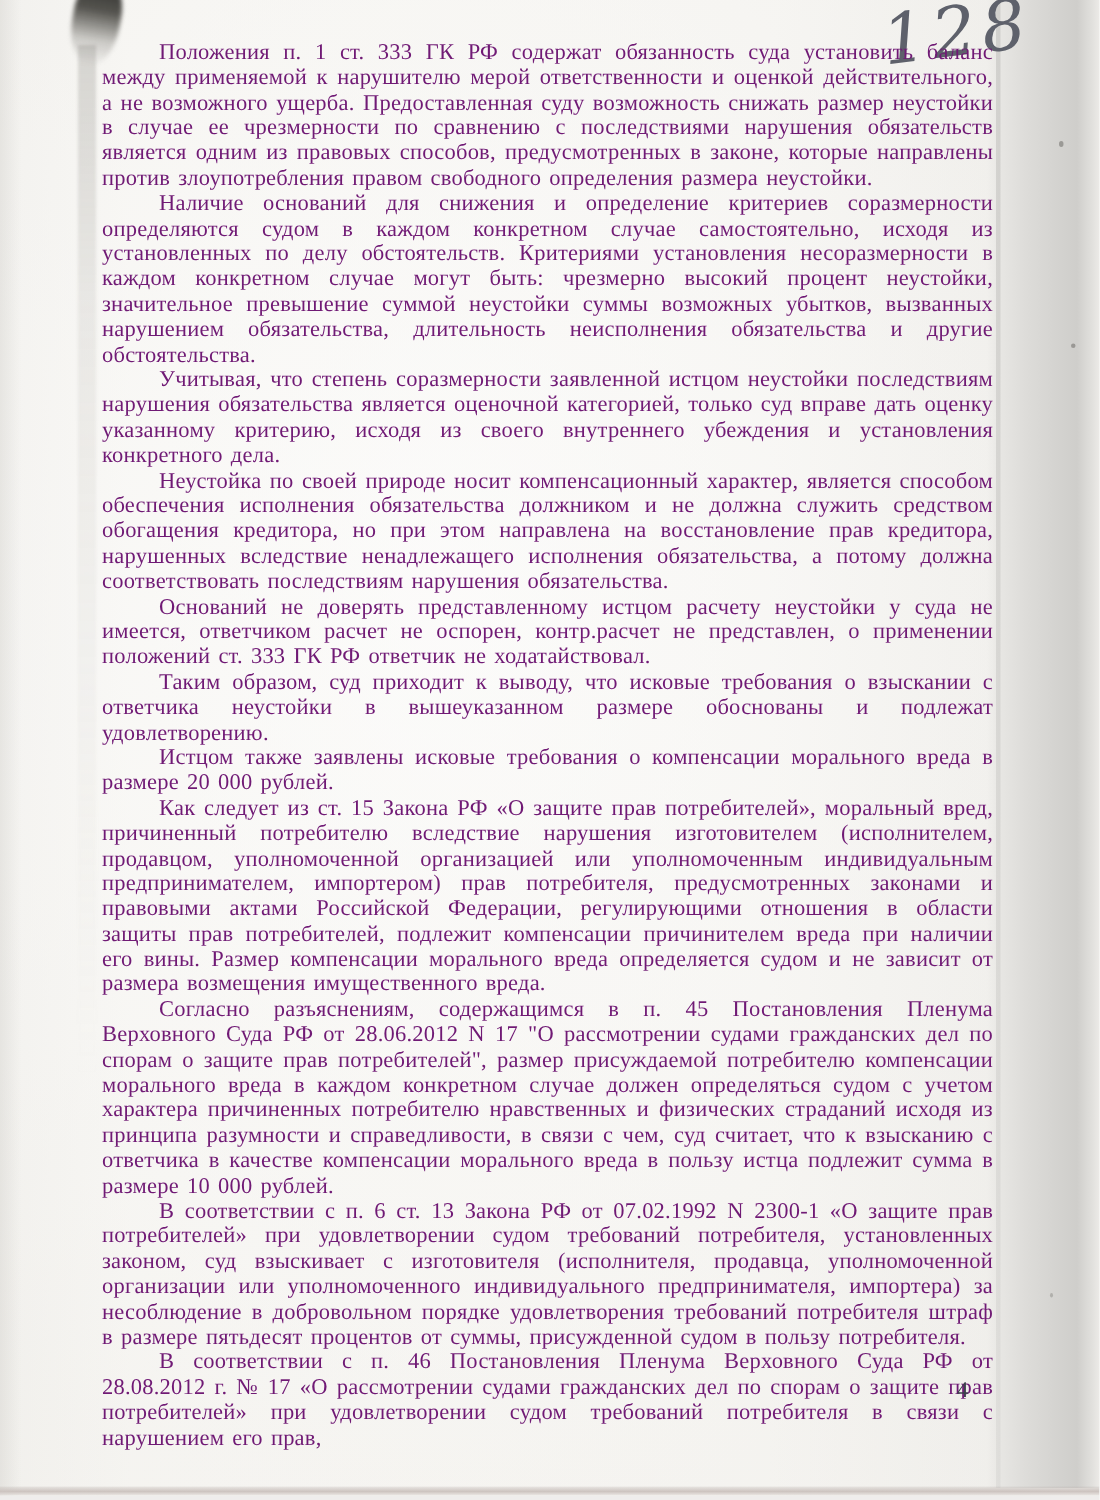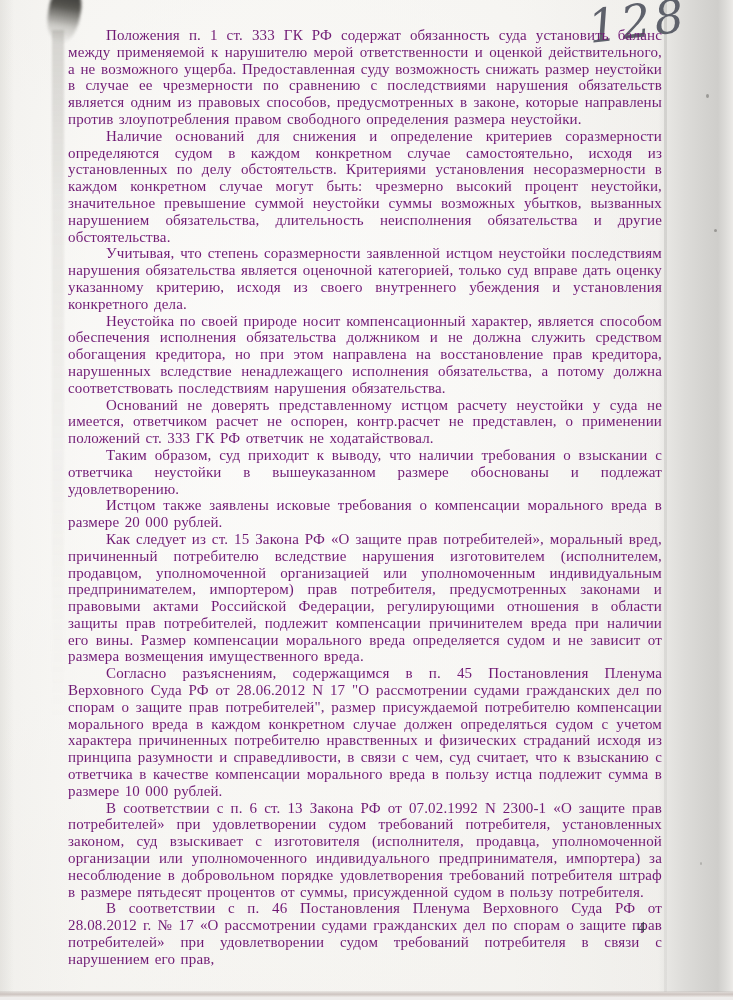--- a/index.html
+++ b/index.html
@@ -163,21 +163,21 @@
   <div class="bottom-white"></div>
 
   <div class="handwritten">128</div>
 
   <div class="content">
       <p>Положения п. 1 ст. 333 ГК РФ содержат обязанность суда установить баланс между применяемой к нарушителю мерой ответственности и оценкой действительного, а не возможного ущерба. Предоставленная суду возможность снижать размер неустойки в случае ее чрезмерности по сравнению с последствиями нарушения обязательств является одним из правовых способов, предусмотренных в законе, которые направлены против злоупотребления правом свободного определения размера неустойки.</p>
       <p>Наличие оснований для снижения и определение критериев соразмерности определяются судом в каждом конкретном случае самостоятельно, исходя из установленных по делу обстоятельств. Критериями установления несоразмерности в каждом конкретном случае могут быть: чрезмерно высокий процент неустойки, значительное превышение суммой неустойки суммы возможных убытков, вызванных нарушением обязательства, длительность неисполнения обязательства и другие обстоятельства.</p>
       <p>Учитывая, что степень соразмерности заявленной истцом неустойки последствиям нарушения обязательства является оценочной категорией, только суд вправе дать оценку указанному критерию, исходя из своего внутреннего убеждения и установления конкретного дела.</p>
       <p>Неустойка по своей природе носит компенсационный характер, является способом обеспечения исполнения обязательства должником и не должна служить средством обогащения кредитора, но при этом направлена на восстановление прав кредитора, нарушенных вследствие ненадлежащего исполнения обязательства, а потому должна соответствовать последствиям нарушения обязательства.</p>
       <p>Оснований не доверять представленному истцом расчету неустойки у суда не имеется, ответчиком расчет не оспорен, контр.расчет не представлен, о применении положений ст. 333 ГК РФ ответчик не ходатайствовал.</p>
-      <p>Таким образом, суд приходит к выводу, что наличии требования о взыскании с ответчика неустойки в вышеуказанном размере обоснованы и подлежат удовлетворению.</p>
+      <p>Таким образом, суд приходит к выводу, что исковые требования о взыскании с ответчика неустойки в вышеуказанном размере обоснованы и подлежат удовлетворению.</p>
       <p>Истцом также заявлены исковые требования о компенсации морального вреда в размере 20 000 рублей.</p>
       <p>Как следует из ст. 15 Закона РФ «О защите прав потребителей», моральный вред, причиненный потребителю вследствие нарушения изготовителем (исполнителем, продавцом, уполномоченной организацией или уполномоченным индивидуальным предпринимателем, импортером) прав потребителя, предусмотренных законами и правовыми актами Российской Федерации, регулирующими отношения в области защиты прав потребителей, подлежит компенсации причинителем вреда при наличии его вины. Размер компенсации морального вреда определяется судом и не зависит от размера возмещения имущественного вреда.</p>
       <p>Согласно разъяснениям, содержащимся в п. 45 Постановления Пленума Верховного Суда РФ от 28.06.2012 N 17 "О рассмотрении судами гражданских дел по спорам о защите прав потребителей", размер присуждаемой потребителю компенсации морального вреда в каждом конкретном случае должен определяться судом с учетом характера причиненных потребителю нравственных и физических страданий исходя из принципа разумности и справедливости, в связи с чем, суд считает, что к взысканию с ответчика в качестве компенсации морального вреда в пользу истца подлежит сумма в размере 10 000 рублей.</p>
       <p>В соответствии с п. 6 ст. 13 Закона РФ от 07.02.1992 N 2300-1 «О защите прав потребителей» при удовлетворении судом требований потребителя, установленных законом, суд взыскивает с изготовителя (исполнителя, продавца, уполномоченной организации или уполномоченного индивидуального предпринимателя, импортера) за несоблюдение в добровольном порядке удовлетворения требований потребителя штраф в размере пятьдесят процентов от суммы, присужденной судом в пользу потребителя.</p>
       <p>В соответствии с п. 46 Постановления Пленума Верховного Суда РФ от 28.08.2012 г. № 17 «О рассмотрении судами гражданских дел по спорам о защите прав потребителей» при удовлетворении судом требований потребителя в связи с нарушением его прав,</p>
     </div>
 
   <div class="pagenum">4</div>
 
   <div class="speck s1"></div>

